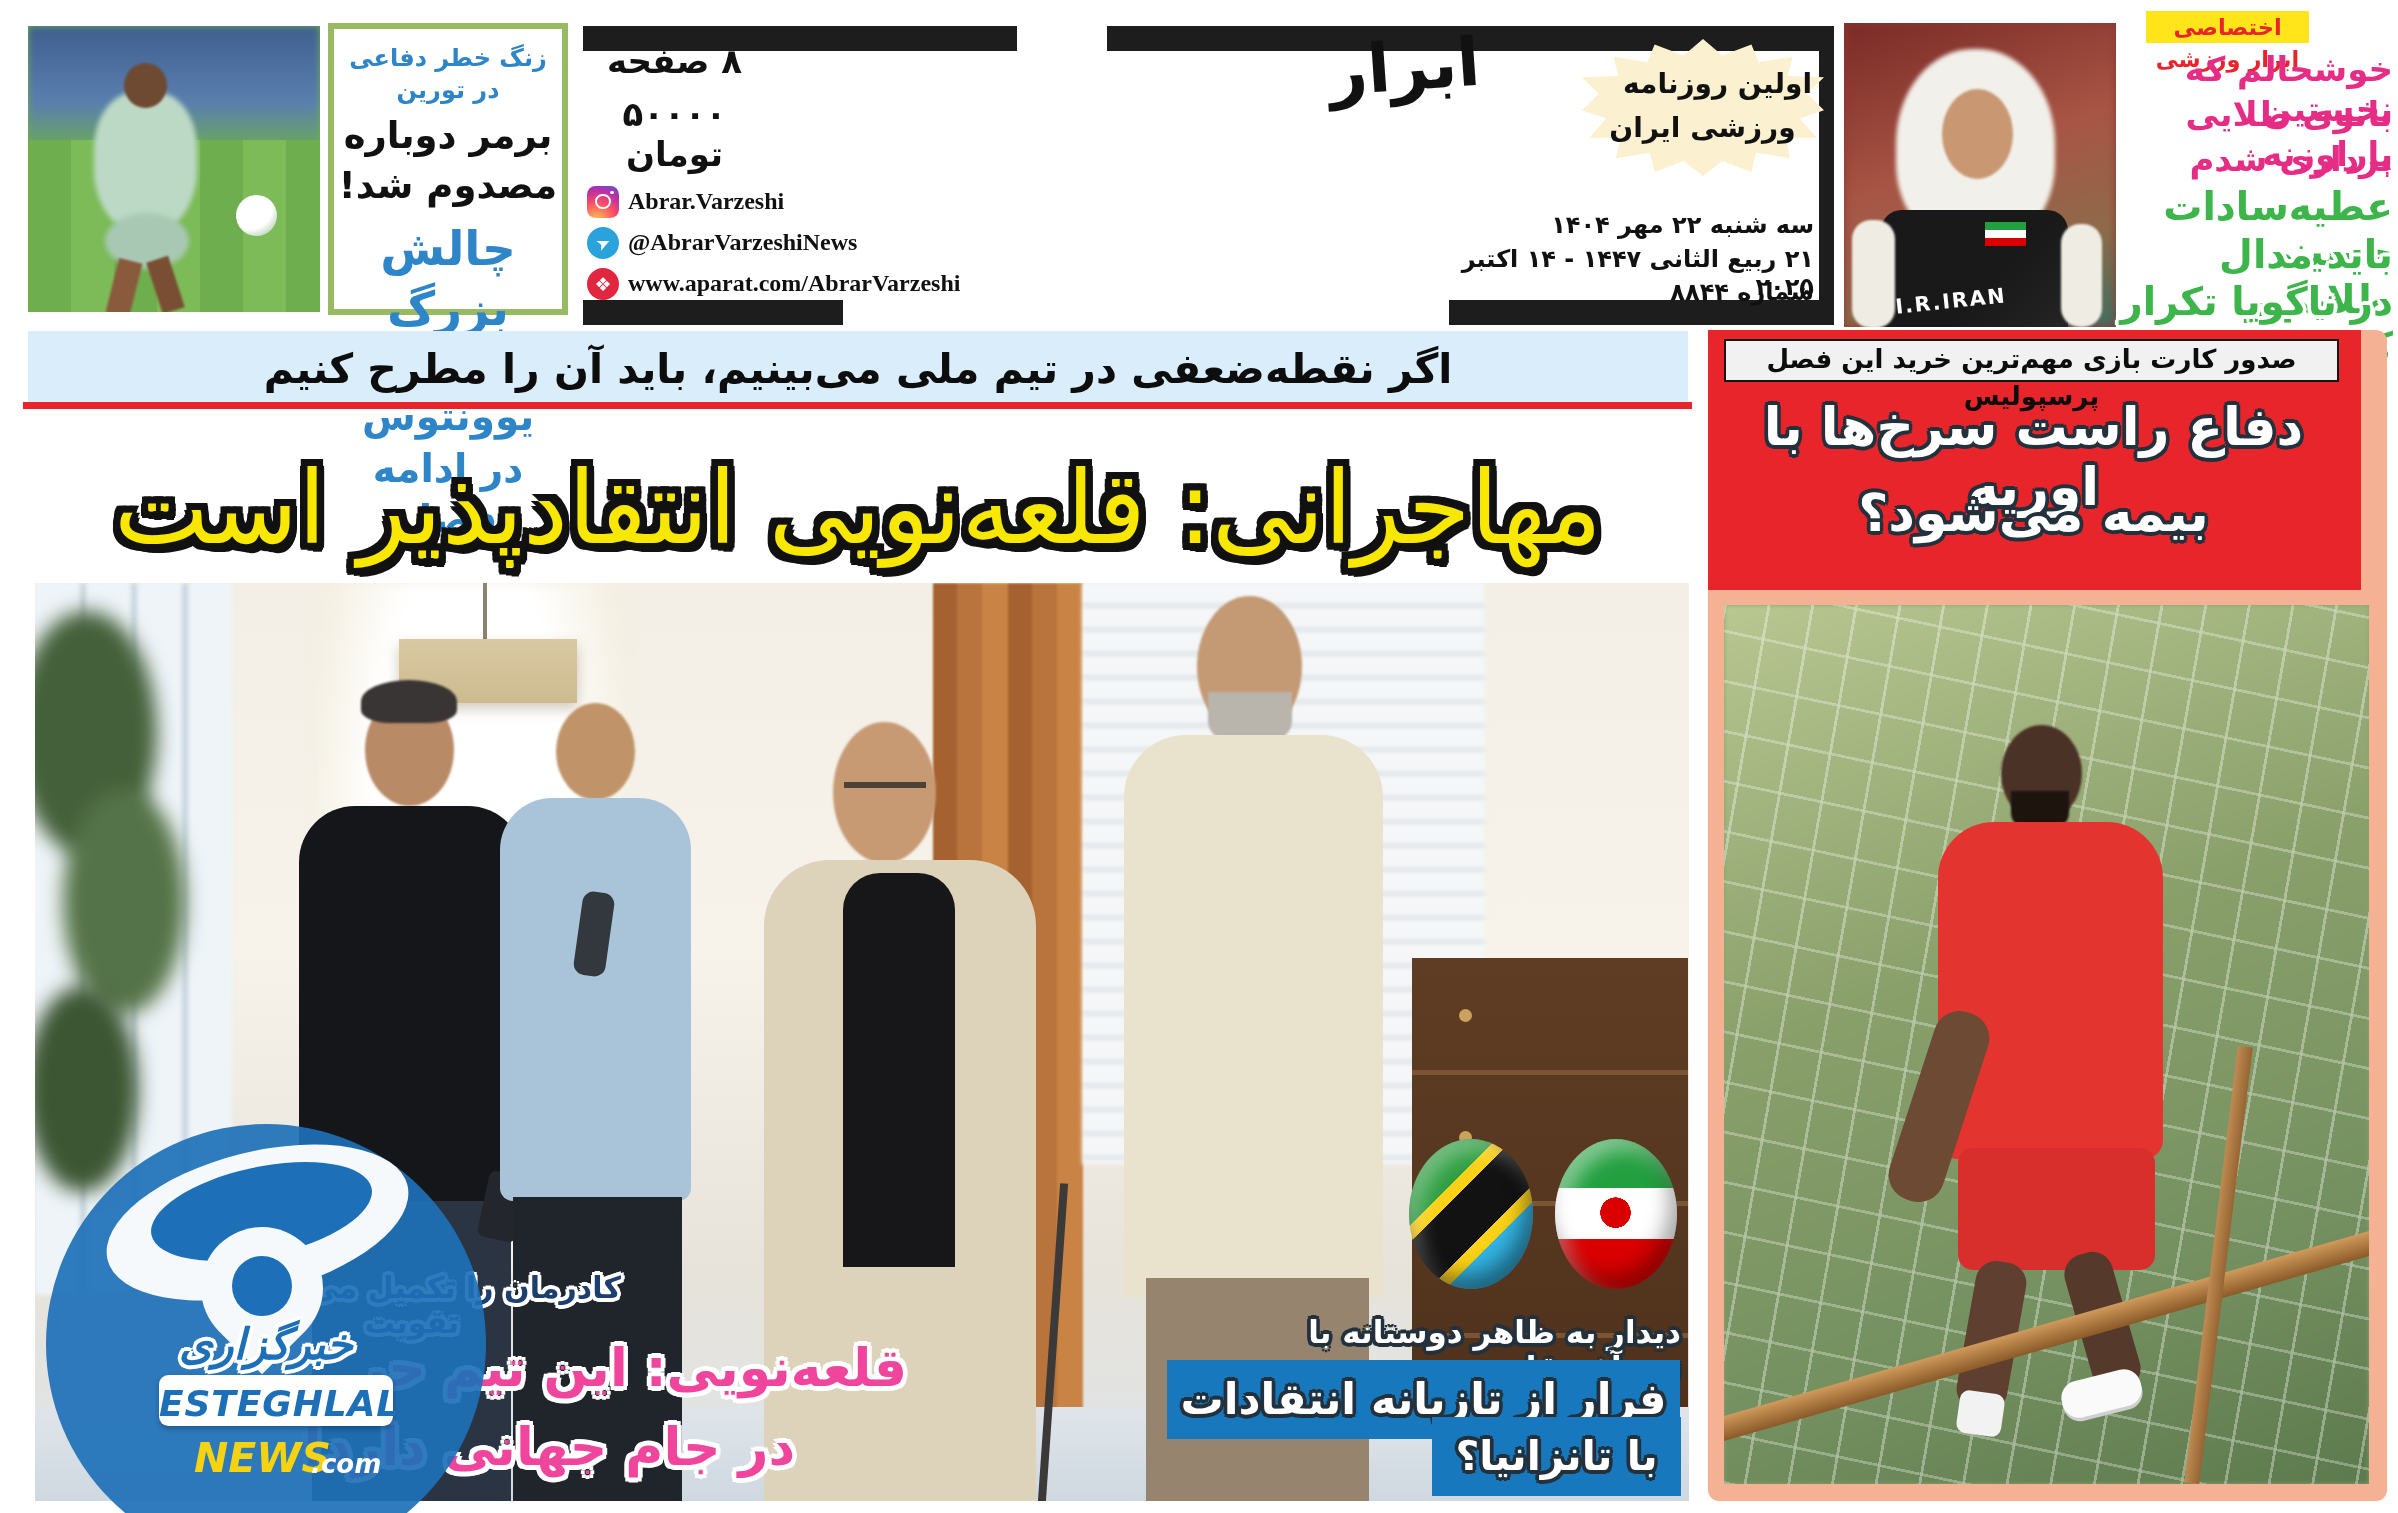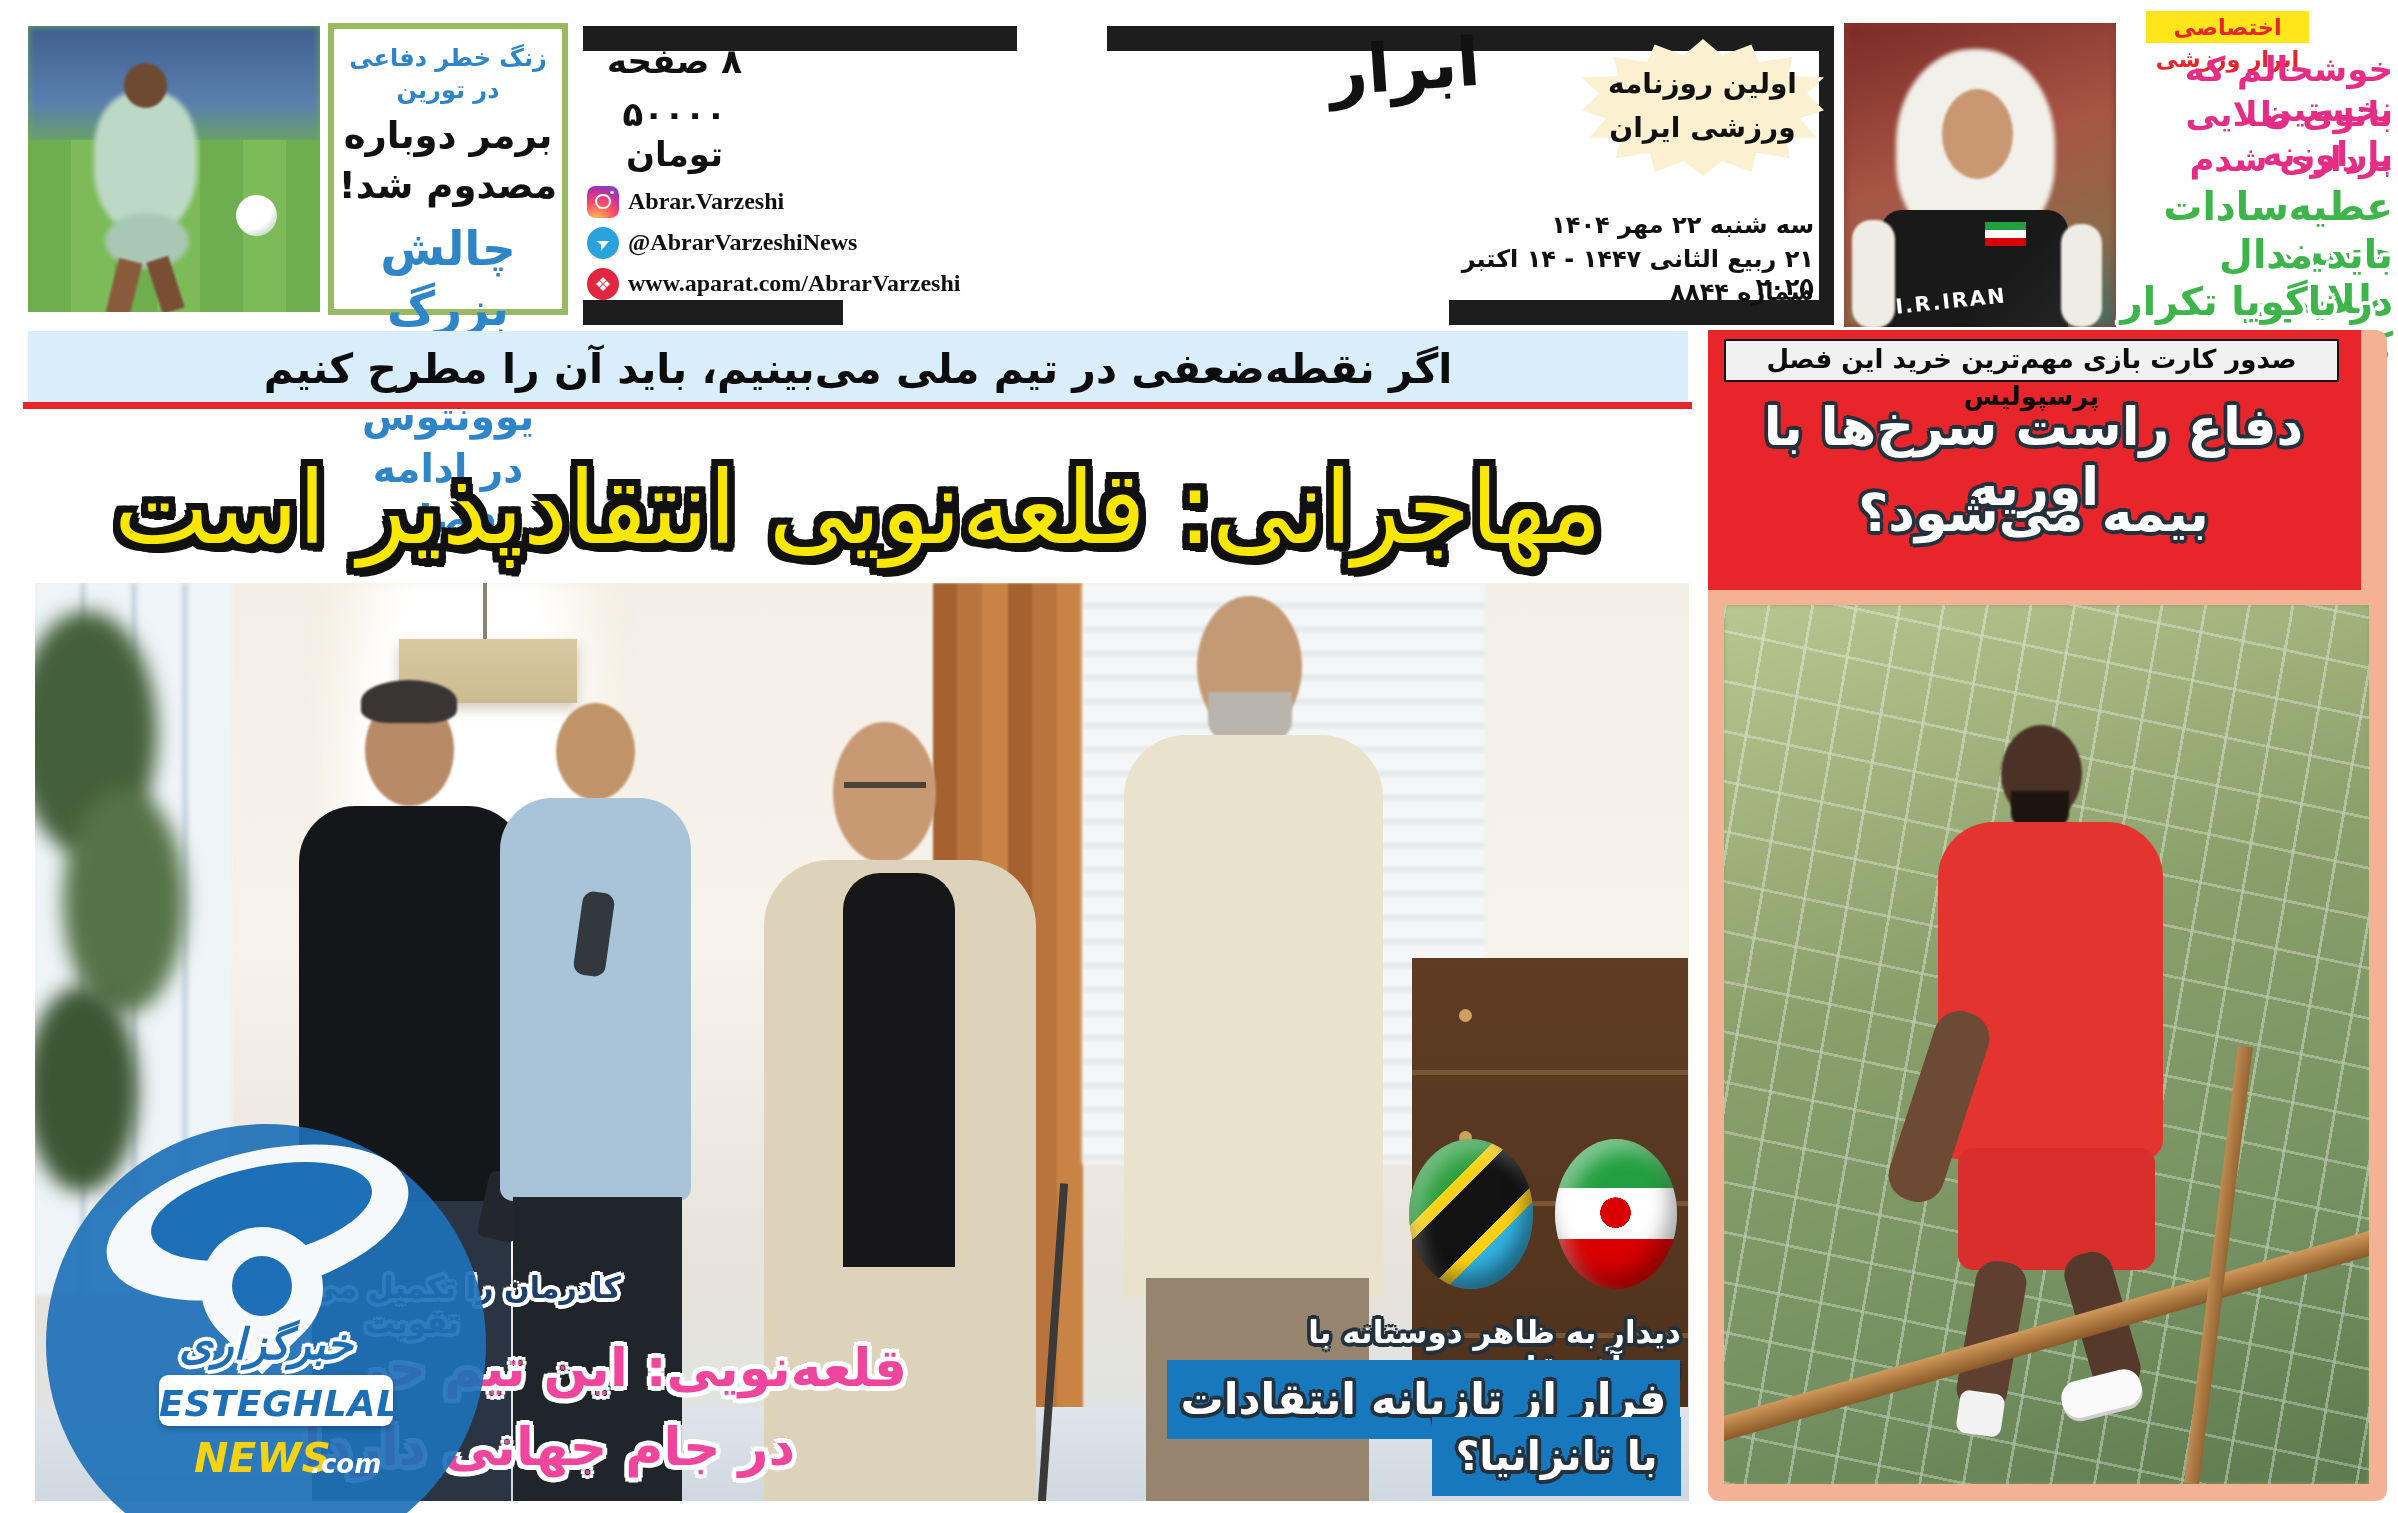--- a/index.html
+++ b/index.html
@@ -85,21 +85,21 @@
     <span class="abs c" style="left:0;top:1.9px;width:32px;height:32px;border-radius:50%;background:#e0273f;color:#fff;font-size:19px;line-height:32px;">
       <span>❖</span>
     </span>
     <span class="abs b serif" style="left:41px;top:3.7px;font-size:24px;color:#111;">www.aparat.com/AbrarVarzeshi</span>
   </div>
 
   <div class="abs rtl b" style="left:1330px;top:28px;width:150px;font-size:67px;color:#111;transform:rotate(-4deg);">ابرار</div>
 
   <div class="abs" style="left:1582px;top:39px;width:242px;height:137px;background:#fbf0cf;
        clip-path:polygon(50% 0,58% 12%,70% 4%,73% 17%,87% 13%,85% 27%,100% 28%,93% 40%,100% 52%,90% 58%,97% 72%,84% 72%,86% 87%,72% 83%,70% 97%,58% 89%,50% 100%,42% 89%,30% 97%,28% 83%,14% 87%,16% 72%,3% 72%,10% 58%,0 52%,7% 40%,0 28%,15% 27%,13% 13%,27% 17%,30% 4%,42% 12%);"></div>
-  <div class="abs rtl c b" style="left:1593px;top:67px;width:219px;font-size:28px;color:#111;">اولین روزنامه</div>
+  <div class="abs rtl c b" style="left:1593px;top:67px;width:219px;font-size:28px;color:#111;text-align:right;">اولین روزنامه</div>
   <div class="abs rtl c b" style="left:1593px;top:111px;width:219px;font-size:28px;color:#111;">ورزشی ایران</div>
 
   <div class="abs rtl b" style="left:1499px;top:211px;width:315px;font-size:24px;color:#111;text-align:right;">سه شنبه ۲۲ مهر ۱۴۰۴</div>
   <div class="abs rtl b" style="left:1424px;top:245px;width:390px;font-size:24px;color:#111;text-align:right;">۲۱ ربیع الثانی ۱۴۴۷ - ۱۴ اکتبر ۲۰۲۵</div>
   <div class="abs rtl b" style="left:1499px;top:278px;width:315px;font-size:24px;color:#111;text-align:right;">شماره ۸۸۴۴</div>
 
   <div class="abs" style="left:1844px;top:23.4px;width:272px;height:304px;overflow:hidden;background:#8a3a30;">
     <div class="scene">
       <div class="abs" style="inset:0;background:linear-gradient(160deg,#7a2a26,#a85545 45%,#8d6b4a 75%,#3f6e62);filter:blur(4.7px);"></div>
       <div class="blob" style="left:52px;top:26px;width:159px;height:197px;background:#f2f0ea;filter:blur(1.9px);border-radius:48% 48% 42% 42%;"></div>

